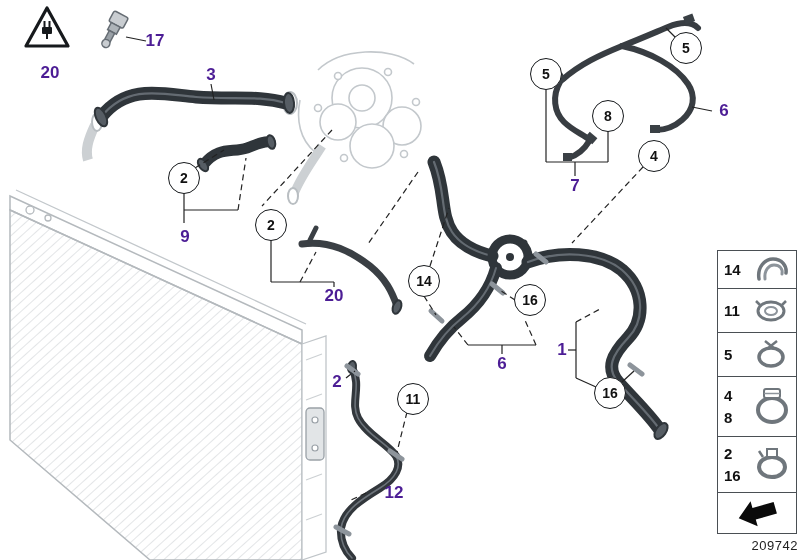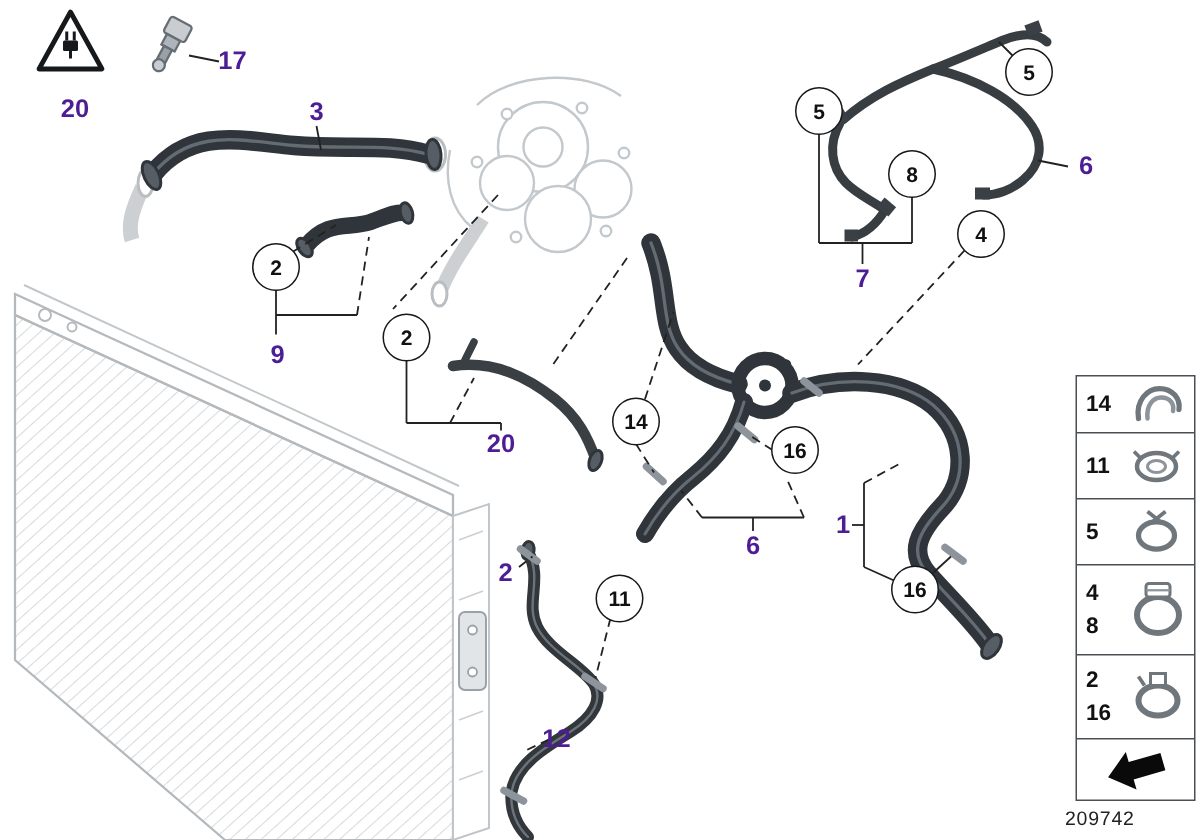--- a/index.html
+++ b/index.html
@@ -11,21 +11,21 @@
       font-weight:bold;font-size:14px;color:#111;transform:translate(-50%,-50%);z-index:5;}
   .pl{position:absolute;transform:translate(-50%,-50%);font-weight:bold;font-size:17px;
       color:#4c1d95;z-index:5;white-space:nowrap;}
   .legend{position:absolute;left:717px;top:250px;width:80px;border:1.3px solid #4a4f54;
           background:#fff;z-index:6;box-sizing:border-box;}
   .legend-row{display:flex;align-items:center;border-bottom:1.3px solid #4a4f54;box-sizing:border-box;}
   .legend-row:last-child{border-bottom:none;}
   .nums{width:24px;display:flex;flex-direction:column;align-items:flex-start;
         padding-left:6px;font-weight:bold;font-size:15px;color:#111;line-height:1.45;}
   .icon-cell{flex:1;display:flex;align-items:center;justify-content:center;}
-  .doc{position:absolute;left:710px;top:538px;width:88px;text-align:left;
+  .doc{position:absolute;left:710px;top:538px;width:88px;text-align:right;
        font-size:13px;color:#222;z-index:6;letter-spacing:.5px;}
 </style>
 </head>
 <body>
 
 <div class="stage">
 
   <svg class="bg" width="800" height="560" viewBox="0 0 800 560">
     <defs>
       <pattern id="hatch" patternUnits="userSpaceOnUse" width="7" height="7" patternTransform="rotate(48)">
@@ -220,21 +220,21 @@
       <span>16</span>
     </div>
 
   <div class="pl" style="left:50px;top:73px">20</div>
   <div class="pl" style="left:155px;top:41px">17</div>
   <div class="pl" style="left:211px;top:75px">3</div>
   <div class="pl" style="left:185px;top:237px">9</div>
   <div class="pl" style="left:334px;top:296px">20</div>
   <div class="pl" style="left:502px;top:364px">6</div>
   <div class="pl" style="left:337px;top:382px">2</div>
-  <div class="pl" style="left:371px;top:493px">12</div>
+  <div class="pl" style="left:394px;top:493px">12</div>
   <div class="pl" style="left:562px;top:350px">1</div>
   <div class="pl" style="left:575px;top:186px">7</div>
   <div class="pl" style="left:724px;top:111px">6</div>
 
   <div class="legend">
     <div class="legend-row" style="height:38px">
       <div class="nums">
           <span>14</span>
         </div>
       <div class="icon-cell">

